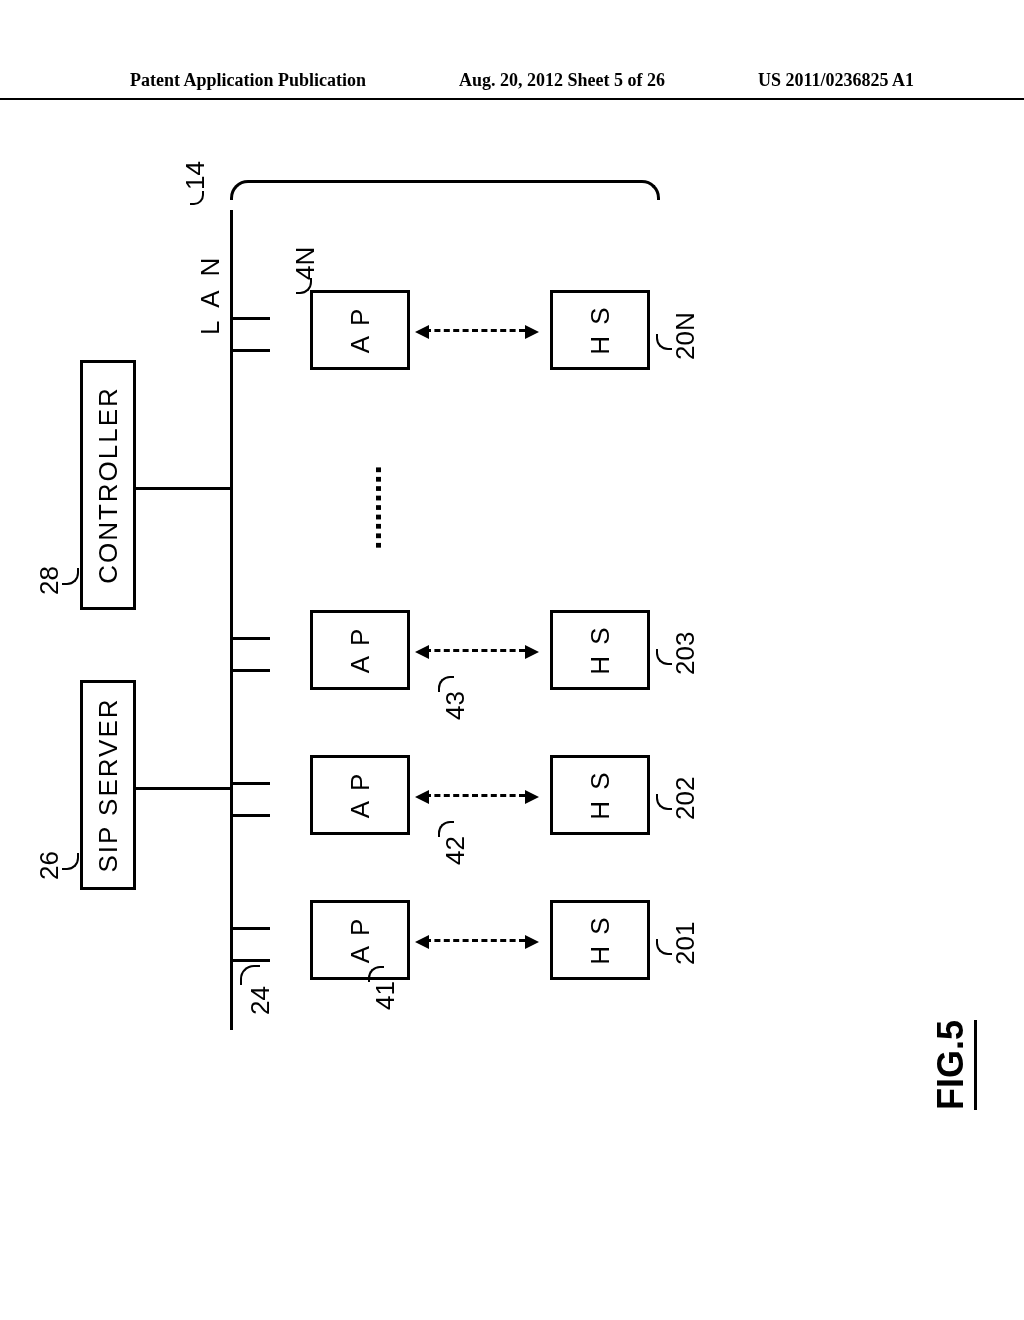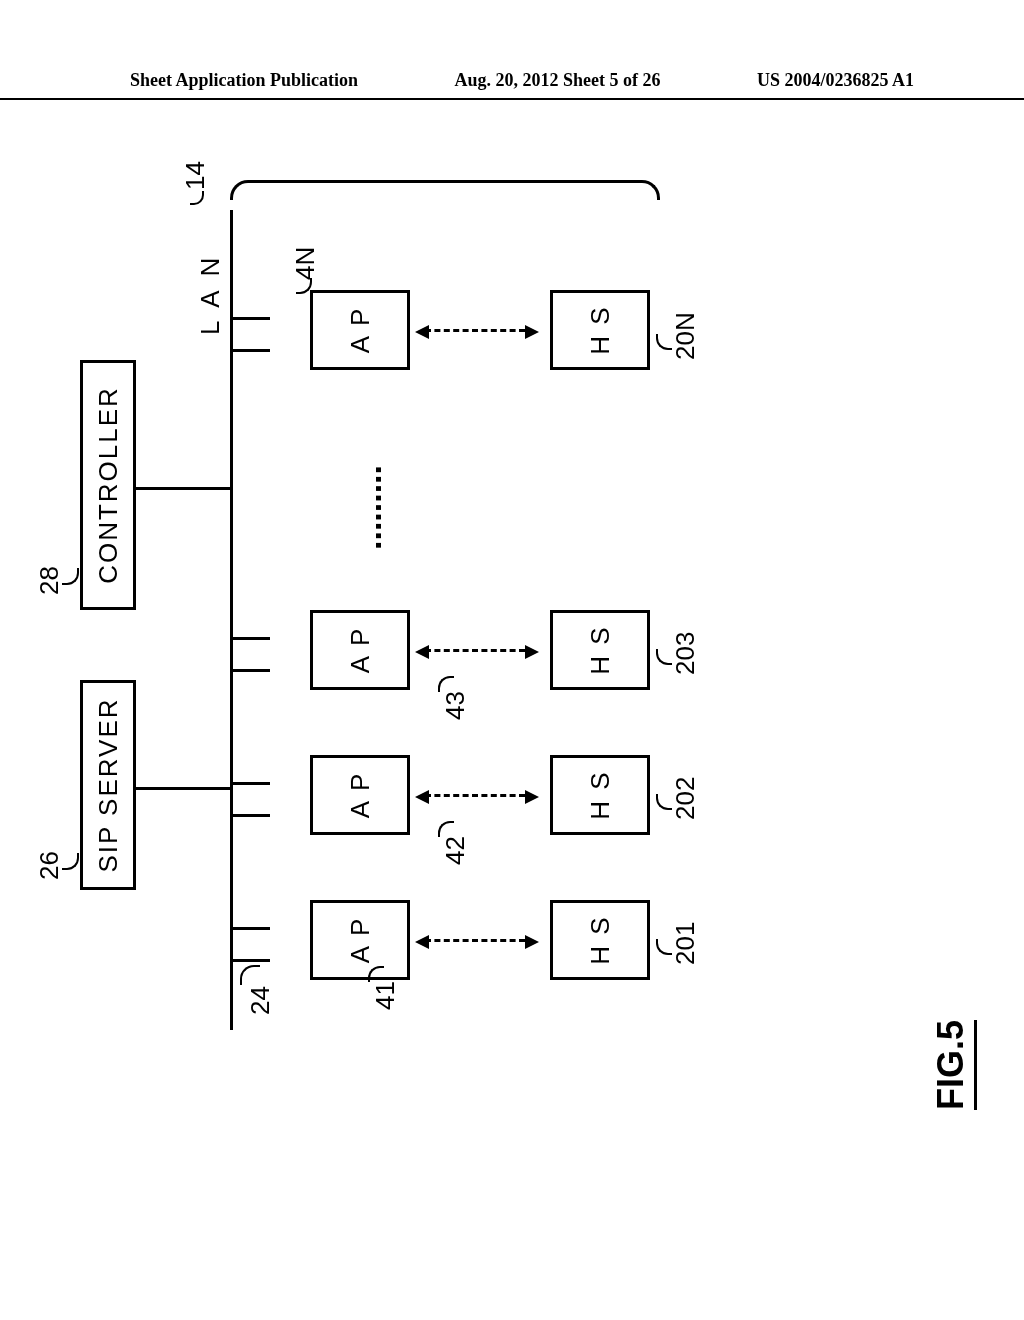--- a/index.html
+++ b/index.html
@@ -162,23 +162,23 @@
     left:-14px;top:6px;border-right:none;border-top:none;border-bottom-left-radius:12px;
   }
   .ref-201::after,.ref-202::after,.ref-203::after,.ref-20N::after{
     left:10px;top:-14px;border-right:none;border-bottom:none;border-top-left-radius:12px;
   }
 </style>
 </head>
 <body>
 
 <div class="page-header">
-  <span>Sheet Application Publication</span>
+  <span>Patent Application Publication</span>
   <span>Aug. 20, 2012  Sheet 5 of 26</span>
-  <span>US 2004/0236825 A1</span>
+  <span>US 2011/0236825 A1</span>
 </div>
 
 <div class="diagram">
 
   <div class="fig-label">FIG.5</div>
 
   <div class="server-box sip-server">SIP SERVER</div>
   <div class="server-box controller">CONTROLLER</div>
   <div class="ref-num ref-26">26</div>
   <div class="ref-num ref-28">28</div>

